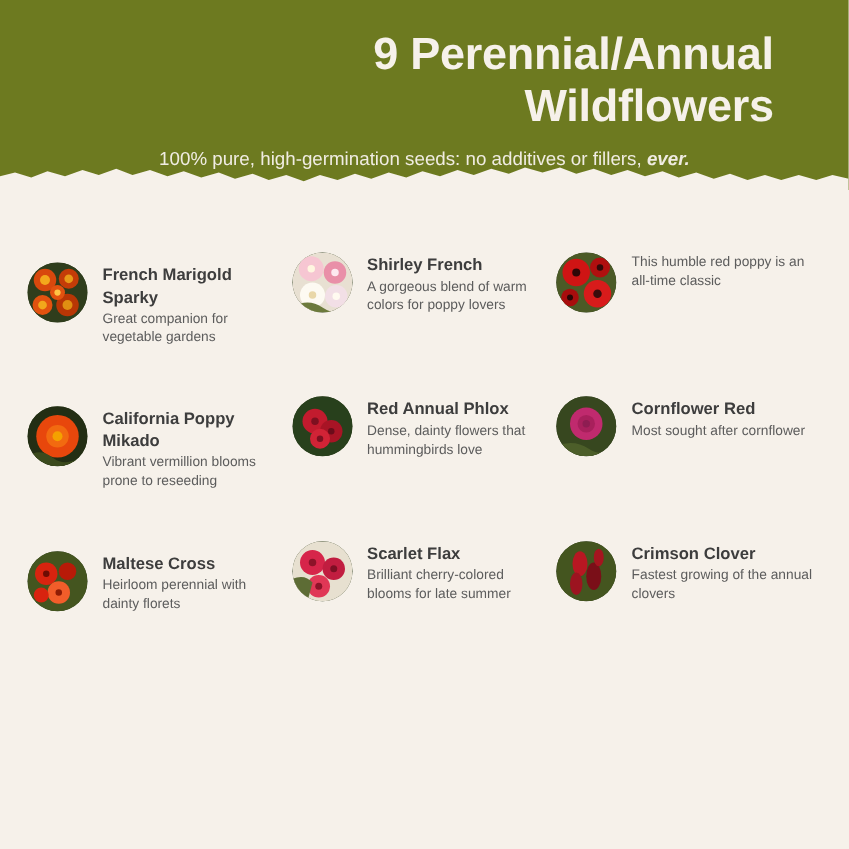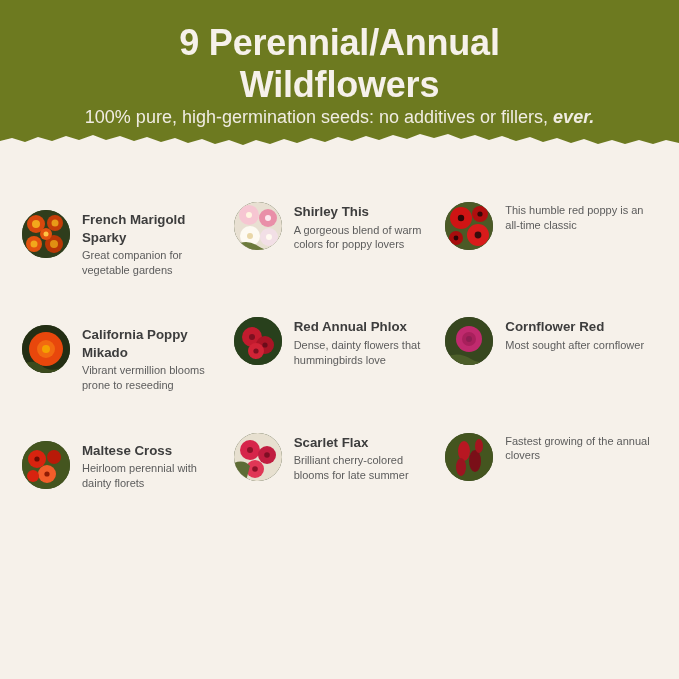--- a/index.html
+++ b/index.html
@@ -27,25 +27,26 @@
     padding-top: 22px;
     text-align: center;
   }
   .header-title {
     color: #f6f1ea;
     font-size: 36px;
     font-weight: bold;
     line-height: 1.18;
     letter-spacing: -0.2px;
     margin: 0 60px;
+    text-align: right;
   }
   .header-sub {
     color: #f0ece2;
-    font-size: 18px;
-    margin-top: 0;
+    font-size: 15px;
+    margin-top: 12px;
     font-weight: normal;
   }
   .header-sub .ital {
     font-style: italic;
     font-weight: bold;
   }
   
   .torn {
     position: absolute;
     left: 0;
@@ -163,21 +164,21 @@
           <circle cx="34" cy="16" r="9" fill="#e98fa8"></circle>
             <circle cx="34" cy="16" r="3" fill="#fde8ef"></circle>
           <circle cx="16" cy="34" r="10" fill="#fdfaf2"></circle>
             <circle cx="16" cy="34" r="3" fill="#e9d7a8"></circle>
           <circle cx="35" cy="35" r="9" fill="#f2dfe6"></circle>
             <circle cx="35" cy="35" r="3" fill="#fffaf0"></circle>
           <path d="M0,44 Q12,36 24,44 T48,44 L48,48 L0,48 Z" fill="#6c7a3c"></path>
         </svg>
       </div>
       <div class="txt">
-        <p class="name">Shirley This</p>
+        <p class="name">Shirley French</p>
         <p class="desc">A gorgeous blend of warm colors for poppy lovers</p>
       </div>
     </div>
 
     <div class="cell offset-2">
       <div class="thumb">
         <svg width="48" height="48" viewBox="0 0 48 48">
           <rect width="48" height="48" fill="#4b5a26"></rect>
           <circle cx="16" cy="16" r="11" fill="#cf1414"></circle>
             <circle cx="16" cy="16" r="3.2" fill="#2e0707"></circle>
@@ -289,18 +290,19 @@
       <div class="thumb">
         <svg width="48" height="48" viewBox="0 0 48 48">
           <rect width="48" height="48" fill="#44551f"></rect>
           <ellipse cx="19" cy="18" rx="6" ry="10" fill="#b81722"></ellipse>
           <ellipse cx="30" cy="28" rx="6" ry="11" fill="#7a0f18"></ellipse>
           <ellipse cx="16" cy="34" rx="5" ry="9" fill="#9c1420"></ellipse>
           <ellipse cx="34" cy="13" rx="4" ry="7" fill="#a5151f"></ellipse>
         </svg>
       </div>
       <div class="txt">
+        <p class="name">Crimson Clover</p>
         <p class="desc">Fastest growing of the annual clovers</p>
       </div>
     </div>
   </div>
 
 </div>
 
 </body></html>

